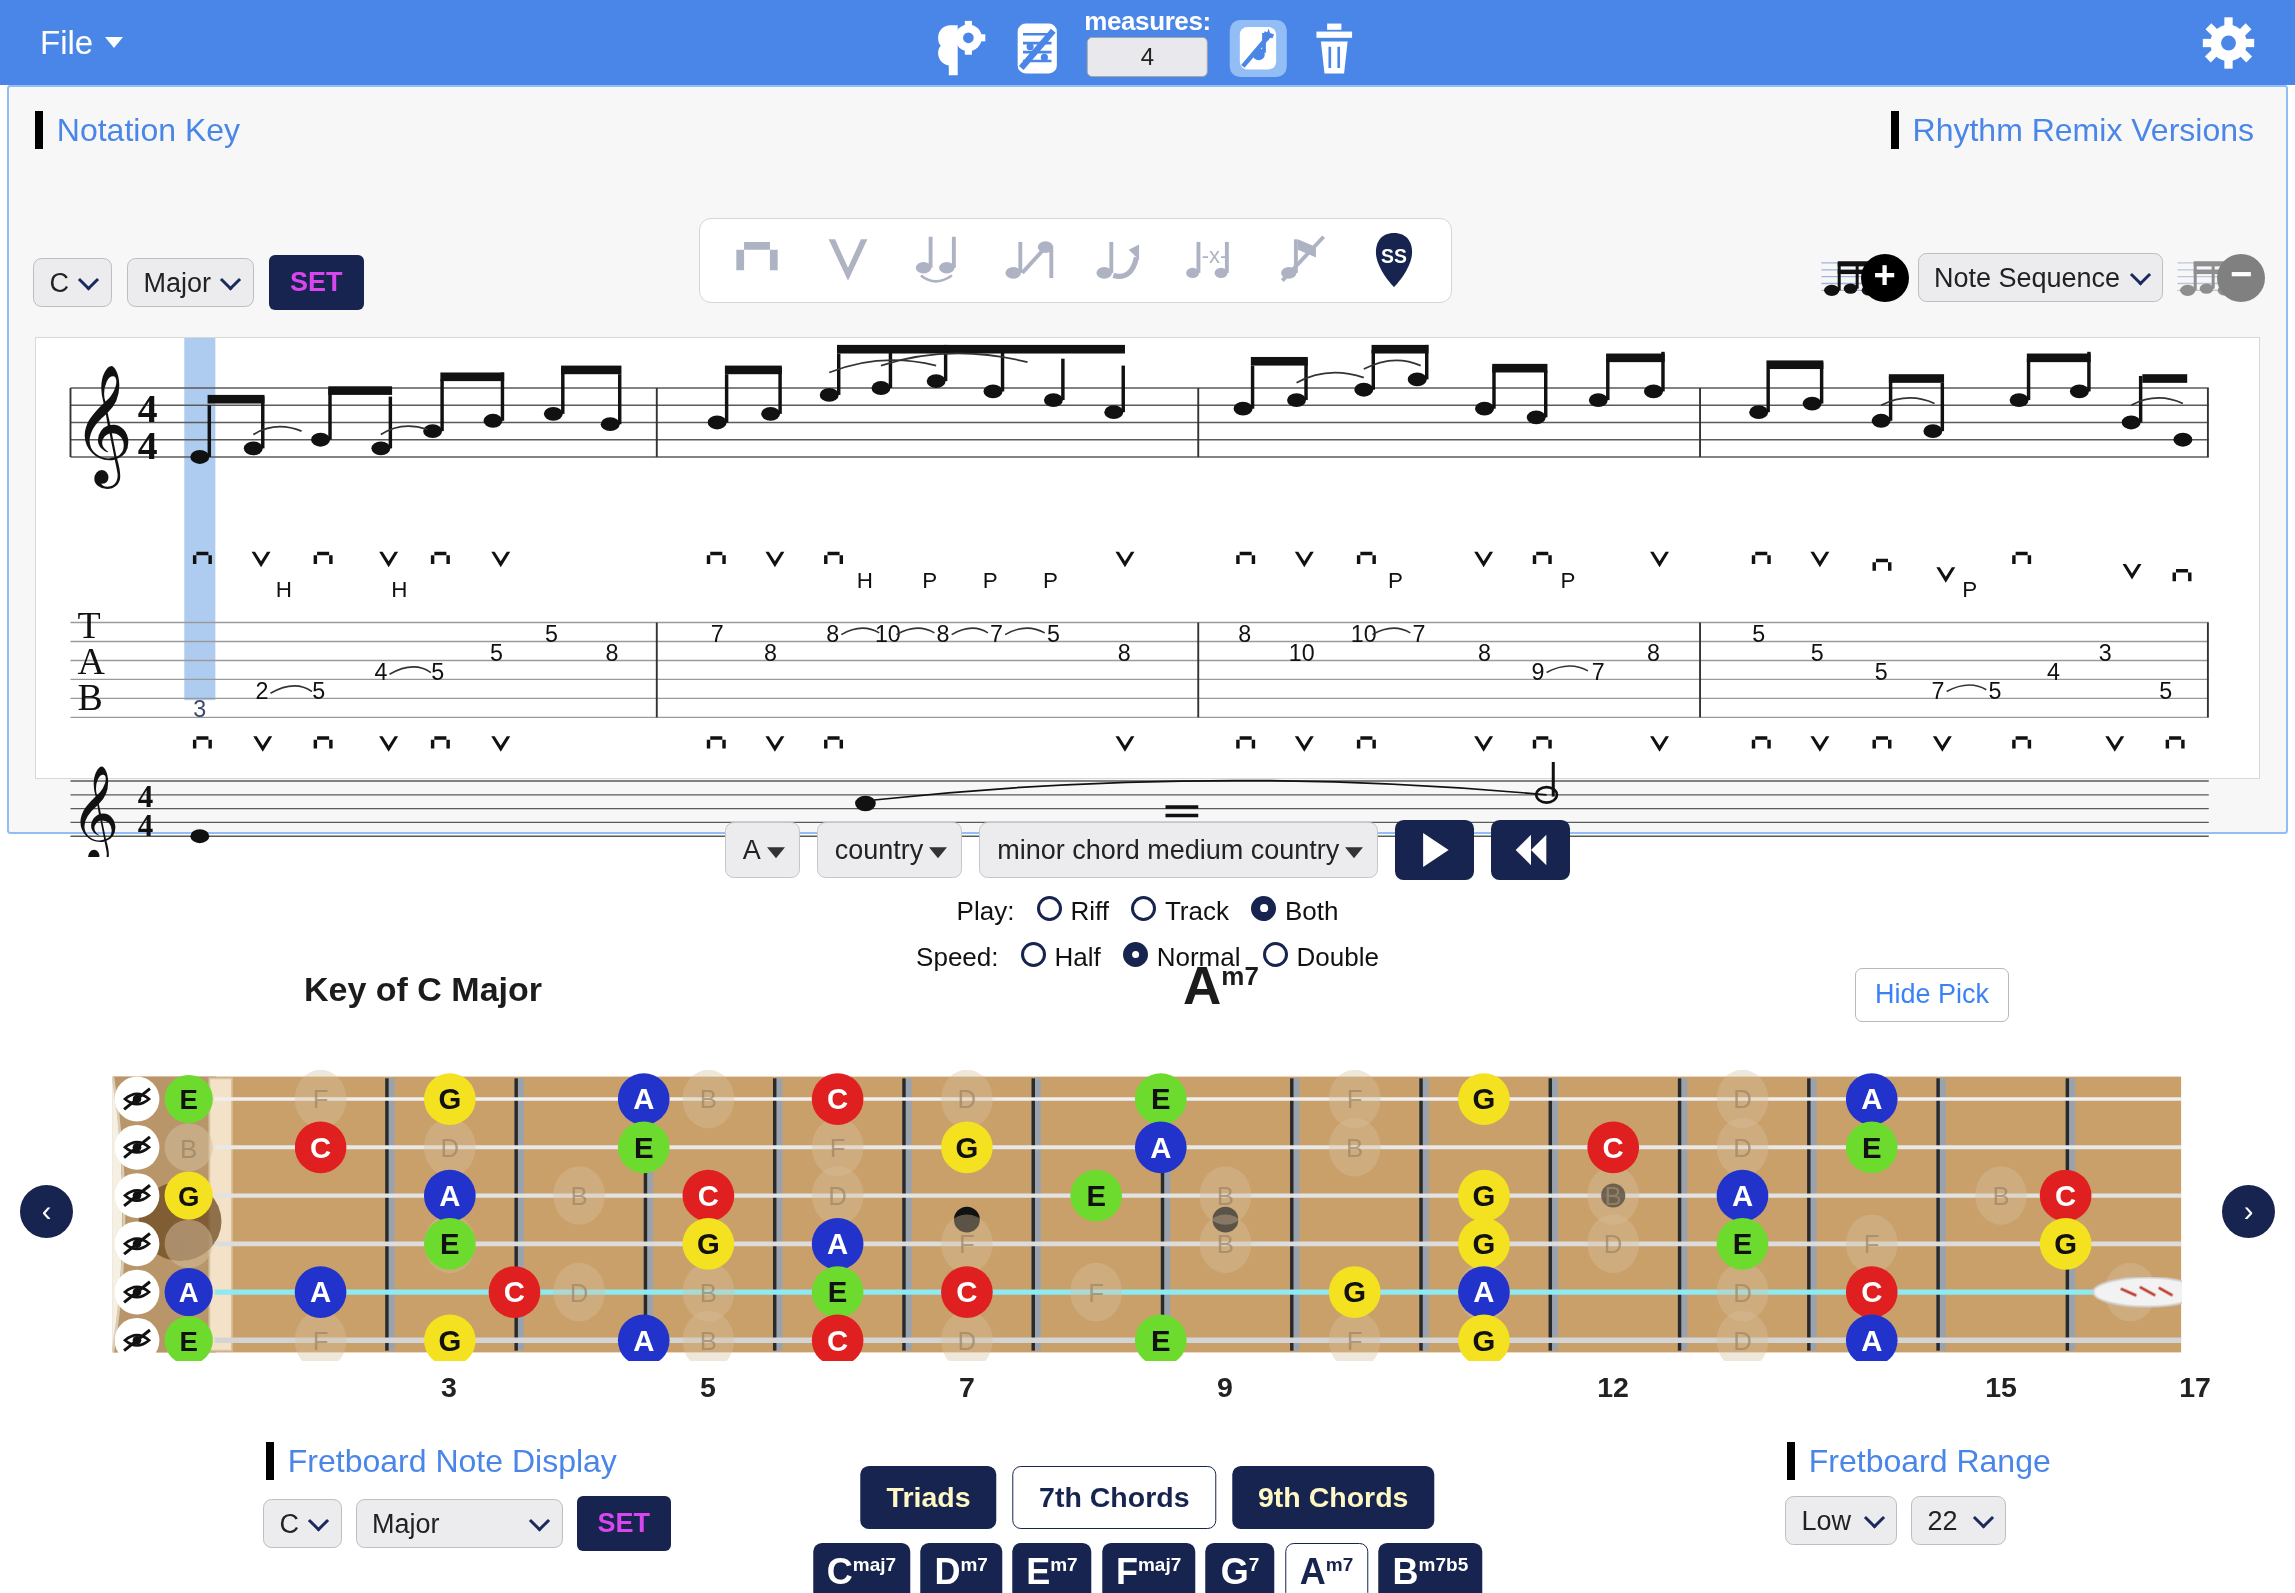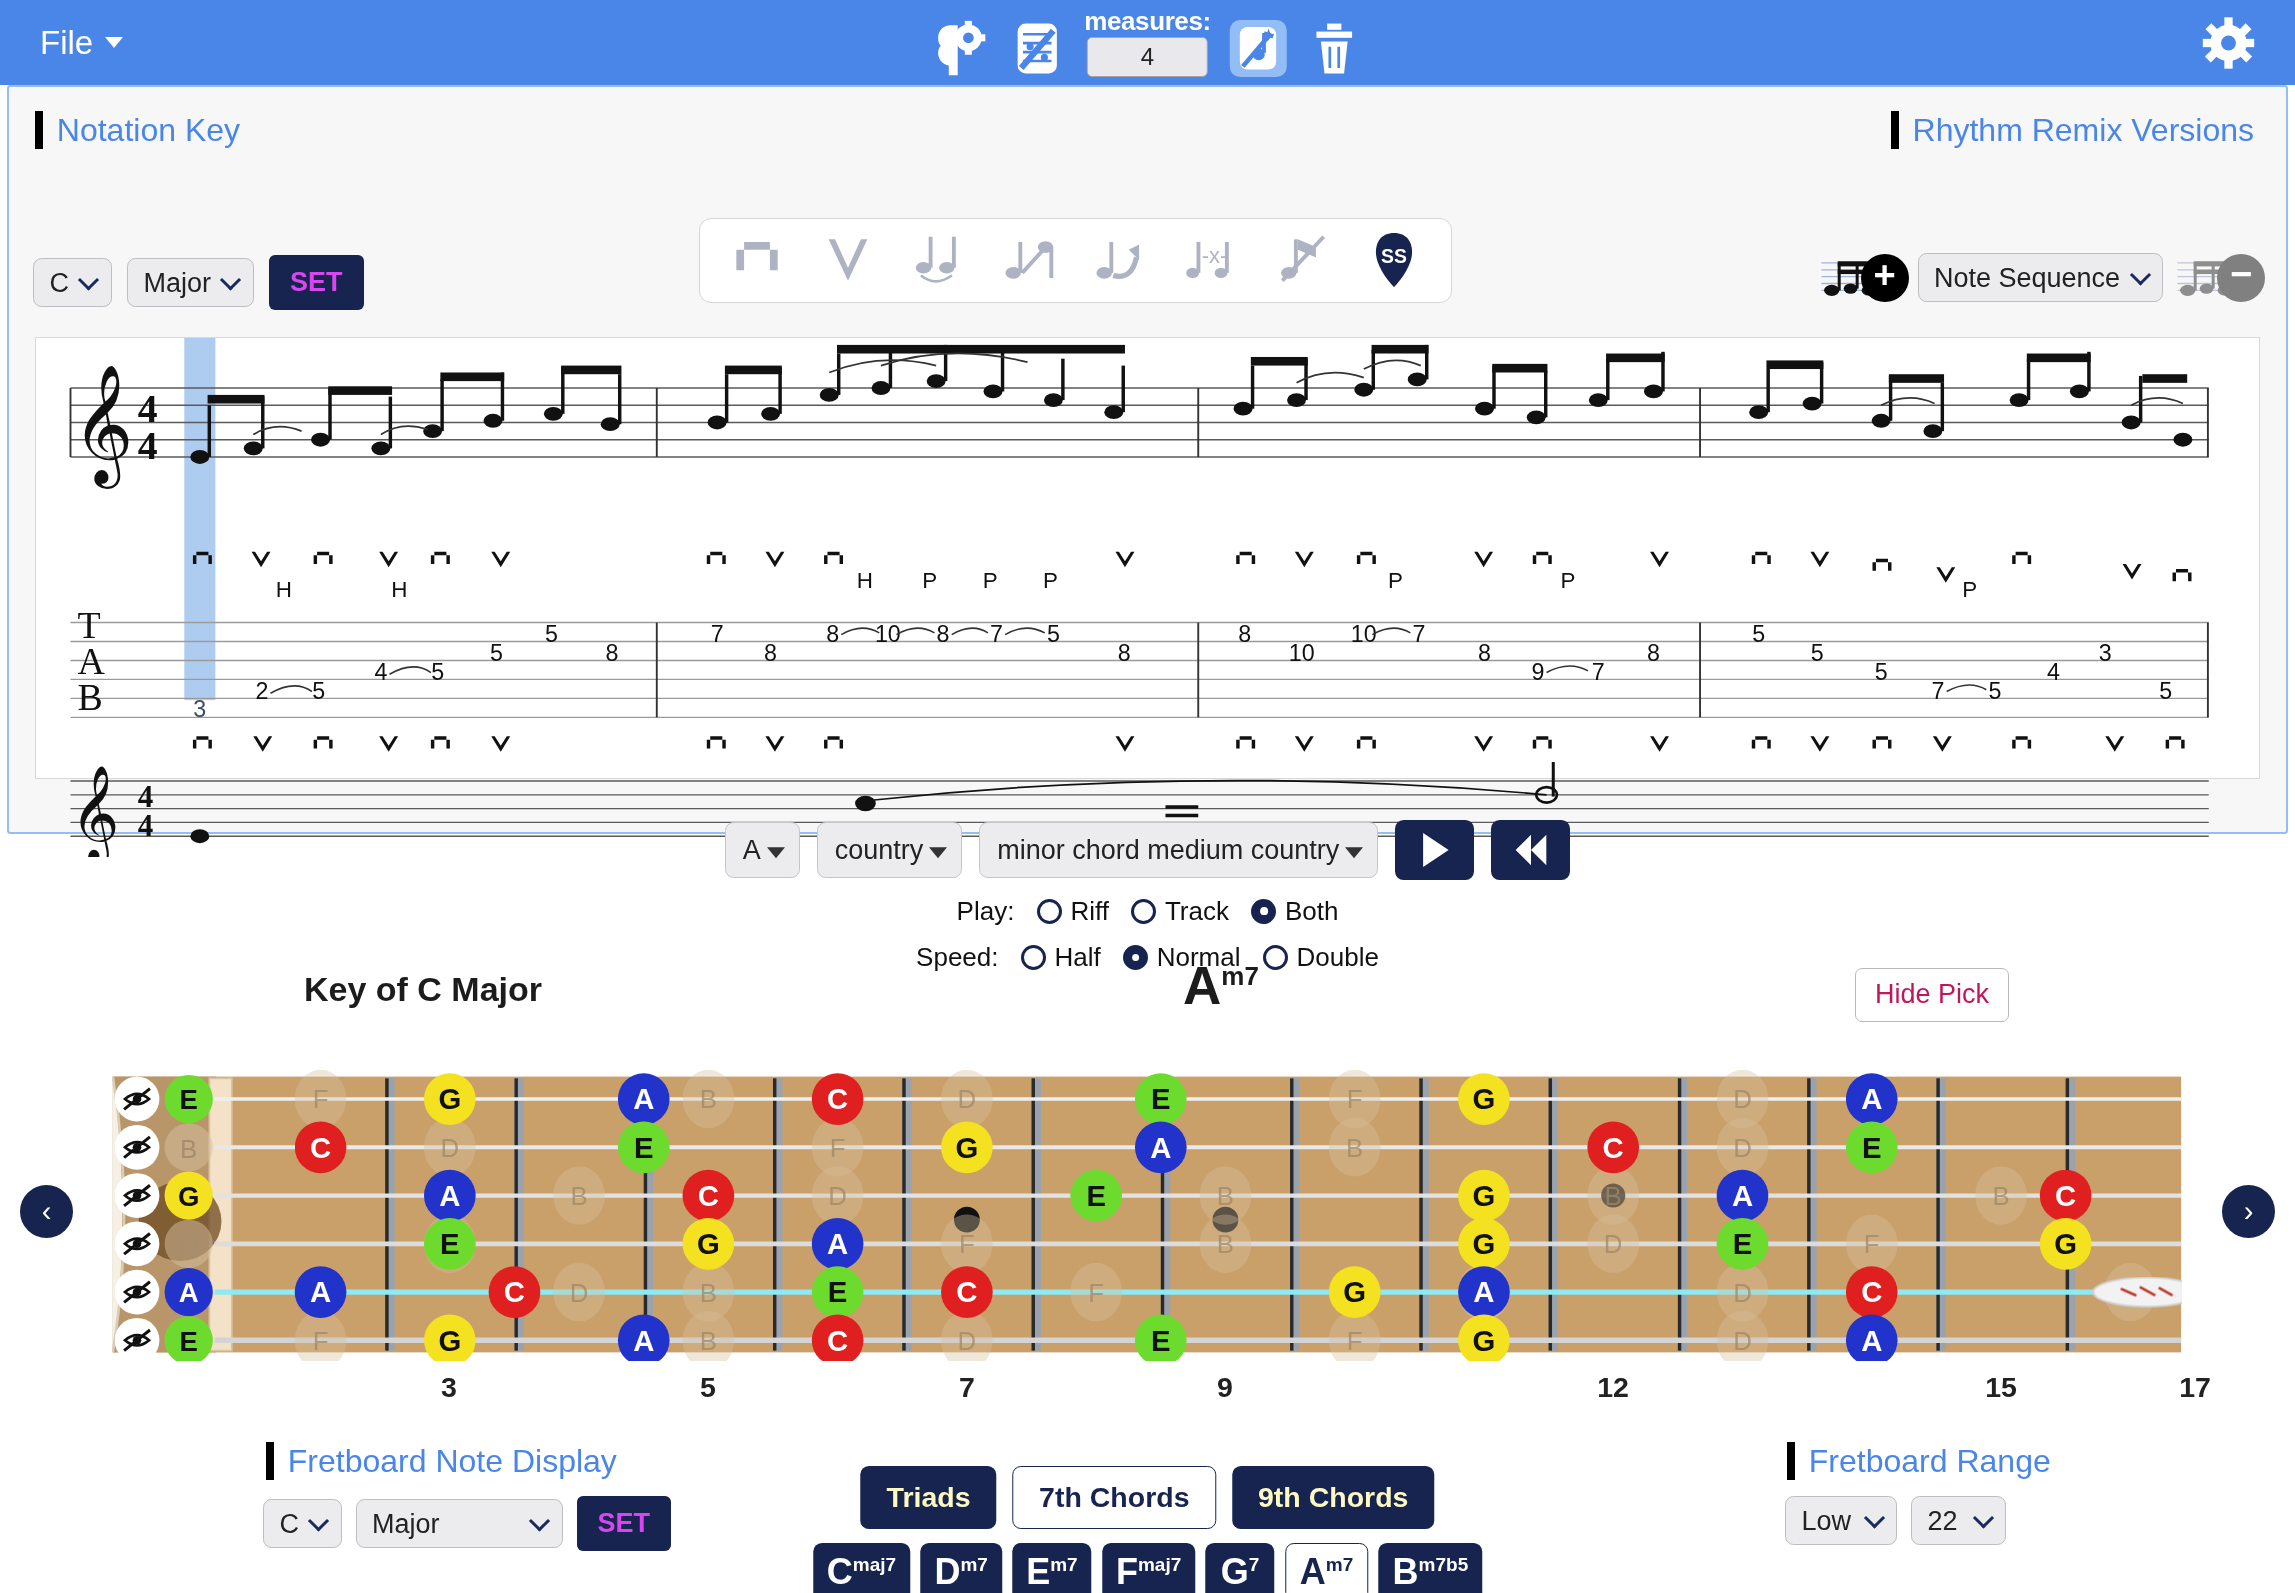--- a/index.html
+++ b/index.html
@@ -68,30 +68,30 @@
   .pbrow { display:flex; align-items:center; gap:17px;}
   .drop {
     background:#ececef; border:0.9px solid #c6c6ca; border-radius:8.6px; font-size:27px; color:#222;
     padding:11.2px 38px 11.2px 17px; position:relative; cursor:pointer; font-family:"Liberation Sans",sans-serif;
   }
   .drop::after { content:""; position:absolute; right:14px; top:50%; transform:translateY(-25%);
     border-left:9.5px solid transparent;border-right:9.5px solid transparent;border-top:11.2px solid #333;}
   .sqbtn { width:79px;height:60px;background:#16244f;border-radius:8.6px; display:flex;align-items:center;justify-content:center;cursor:pointer;}
   .radios { display:flex; align-items:center; gap:22.4px; font-size:26px; color:#111; }
   .radios .lbl { font-weight:normal; }
-  .rgroup { display:flex; align-items:center; gap:8.6px; cursor:pointer;}
+  .rgroup { display:flex; gap:8.6px; cursor:pointer;}
   .rad { width:25px;height:25px;border-radius:50%;border:3.4px solid #16244f; background:#fff; display:inline-block; position:relative;}
   .rad.on { background:#16244f; }
   .rad.on::after{content:"";position:absolute;left:50%;top:50%;transform:translate(-50%,-50%);width:7.8px;height:7.8px;border-radius:50%;background:#fff;}
   
   .keytitle { position:absolute; left:304px; top:970px; font-size:34px; font-weight:bold; color:#1c1c1c;}
   .chordbig { position:absolute; left:1183px; top:955px; font-size:53px; font-weight:bold; color:#1c1c1c;}
   .chordbig sup { font-size:26px; }
   .hidepick { position:absolute; right:286px; top:968px; background:#fff; border:0.9px solid #b9b9bd; border-radius:7px;
-     font-size:27px; padding:10.3px 19px; cursor:pointer; font-family:"Liberation Sans",sans-serif; color:#be185d;}
+     font-size:27px; padding:10.3px 19px; cursor:pointer; font-family:"Liberation Sans",sans-serif; color:#3b82f6;}
   .navarrow { position:absolute; width:53px;height:53px;border-radius:50%;background:#16244f;color:#fff;
      display:flex;align-items:center;justify-content:center;font-size:29px; cursor:pointer; top:1185px;}
   .nav-l { left:20px; } .nav-r { right:20px; }
   .fbwrap { position:absolute; left:112px; top:1068px; width:2070px; height:293px;}
   .fretnums { position:absolute; left:112px; top:1371px; width:2070px; height:34px; }
   .fretnum { position:absolute; font-size:28.5px; font-weight:bold; color:#222; transform:translateX(-50%);}
   
   .fnd { position:absolute; left:266px; top:1442px;}
   .fndrow { position:absolute; left:263px; top:1496px; display:flex; gap:14px; align-items:center;}
   .fbr { position:absolute; left:1787px; top:1442px;}

